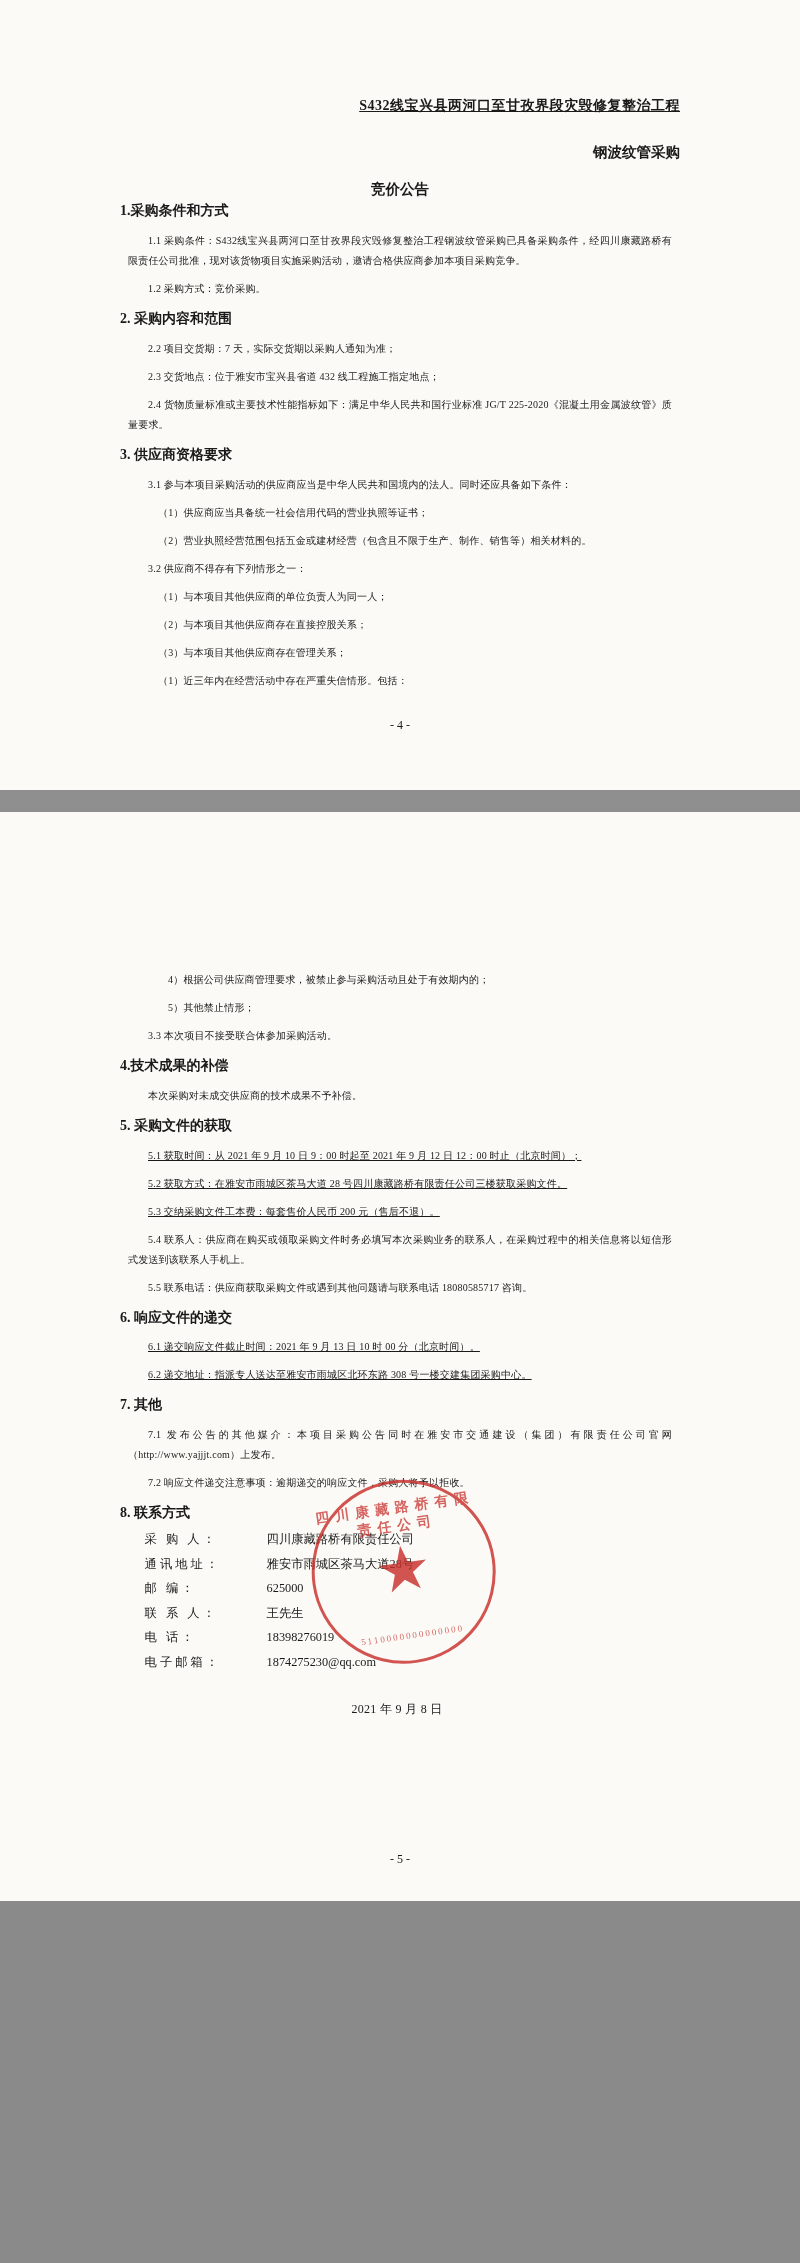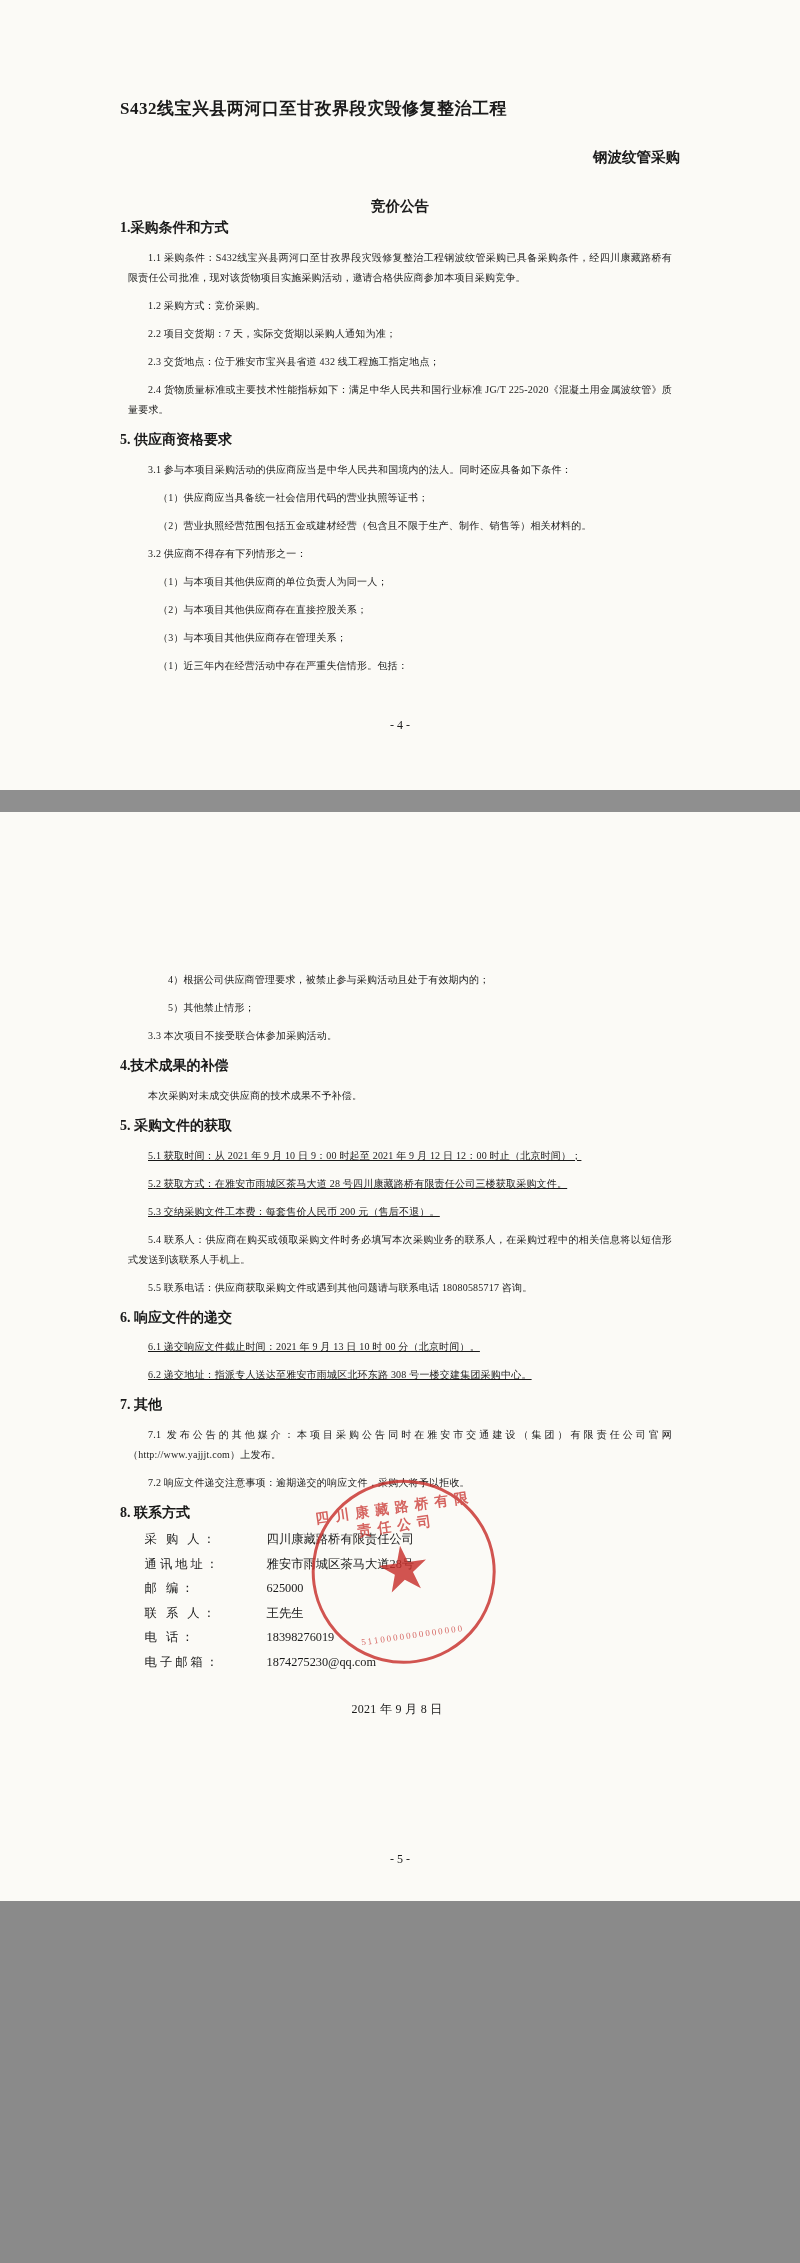--- a/index.html
+++ b/index.html
@@ -24,37 +24,38 @@
 
   .inner {
     position: relative;
     margin: 0 auto;
     width: 560px;
   }
   .p1-inner { padding-top: 95px; }
   .p2-inner { padding-top: 150px; }
 
   .title-main {
-    text-align: left;
-    font-size: 17px;
+    text-align: right;
+    font-size: 14px;
     font-weight: bold;
     letter-spacing: 0.5px;
     line-height: 1.6;
+    text-decoration: underline;
   }
   .title-sub {
     text-align: right;
     font-size: 14.5px;
     font-weight: bold;
     margin-top: 26px;
   }
   .title-sub2 {
     text-align: center;
     font-size: 14.5px;
     font-weight: bold;
-    margin-top: 30px;
+    margin-top: 18px;
   }
 
   .h-sec {
     font-size: 14px;
     font-weight: bold;
     margin-bottom: 2px;
     line-height: 1.7;
   }
 
   p.para {
@@ -159,25 +160,26 @@
   <div class="inner p1-inner">
 
     <div class="title-main">S432线宝兴县两河口至甘孜界段灾毁修复整治工程</div>
     <div class="title-sub">钢波纹管采购</div>
     <div class="title-sub2">竞价公告</div>
 
     <div class="h-sec">1.采购条件和方式</div>
     <p class="para">1.1 采购条件：S432线宝兴县两河口至甘孜界段灾毁修复整治工程钢波纹管采购已具备采购条件，经四川康藏路桥有限责任公司批准，现对该货物项目实施采购活动，邀请合格供应商参加本项目采购竞争。</p>
     <p class="para">1.2 采购方式：竞价采购。</p>
 
+    <div class="h-sec">2. 采购内容和范围</div>
     <p class="para">2.2 项目交货期：7 天，实际交货期以采购人通知为准；</p>
     <p class="para">2.3 交货地点：位于雅安市宝兴县省道 432 线工程施工指定地点；</p>
     <p class="para">2.4 货物质量标准或主要技术性能指标如下：满足中华人民共和国行业标准 JG/T 225-2020《混凝土用金属波纹管》质量要求。</p>
 
-    <div class="h-sec">5. 供应商资格要求</div>
+    <div class="h-sec">3. 供应商资格要求</div>
     <p class="para">3.1 参与本项目采购活动的供应商应当是中华人民共和国境内的法人。同时还应具备如下条件：</p>
     <p class="para i3">（1）供应商应当具备统一社会信用代码的营业执照等证书；</p>
     <p class="para i3">（2）营业执照经营范围包括五金或建材经营（包含且不限于生产、制作、销售等）相关材料的。</p>
     <p class="para">3.2 供应商不得存有下列情形之一：</p>
     <p class="para i3">（1）与本项目其他供应商的单位负责人为同一人；</p>
     <p class="para i3">（2）与本项目其他供应商存在直接控股关系；</p>
     <p class="para i3">（3）与本项目其他供应商存在管理关系；</p>
     <p class="para i3">（1）近三年内在经营活动中存在严重失信情形。包括：</p>
 
   </div>

